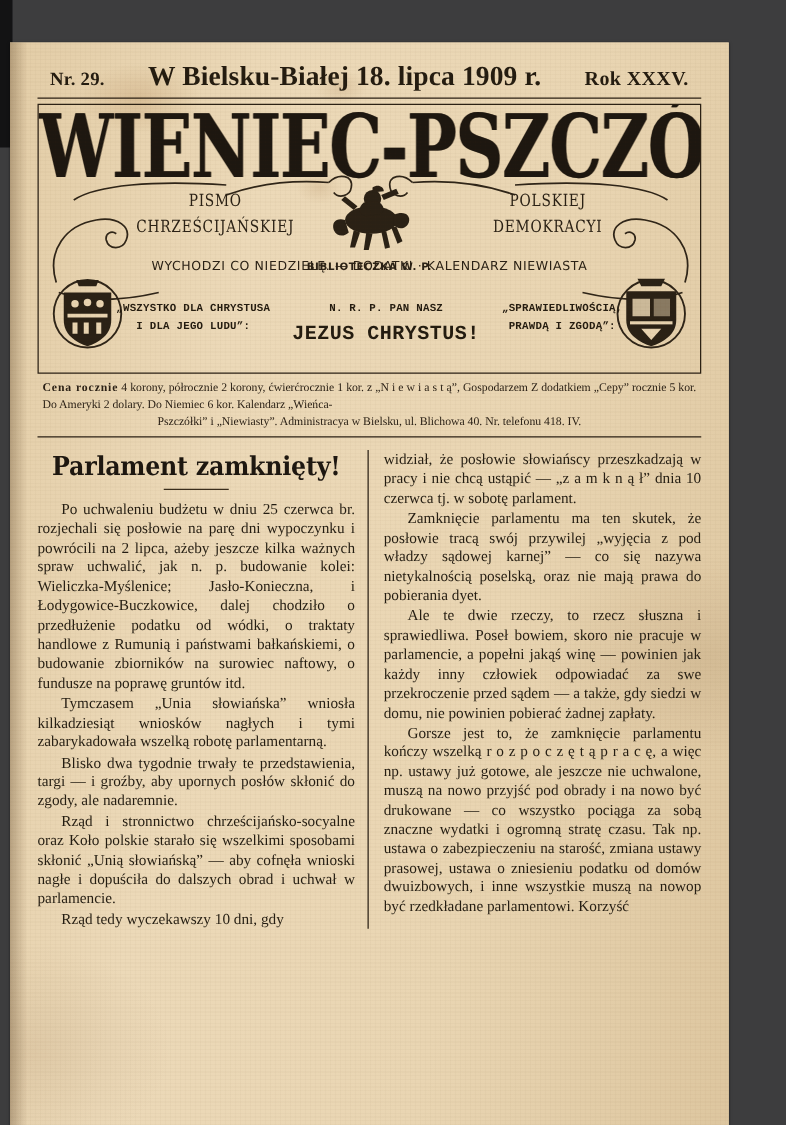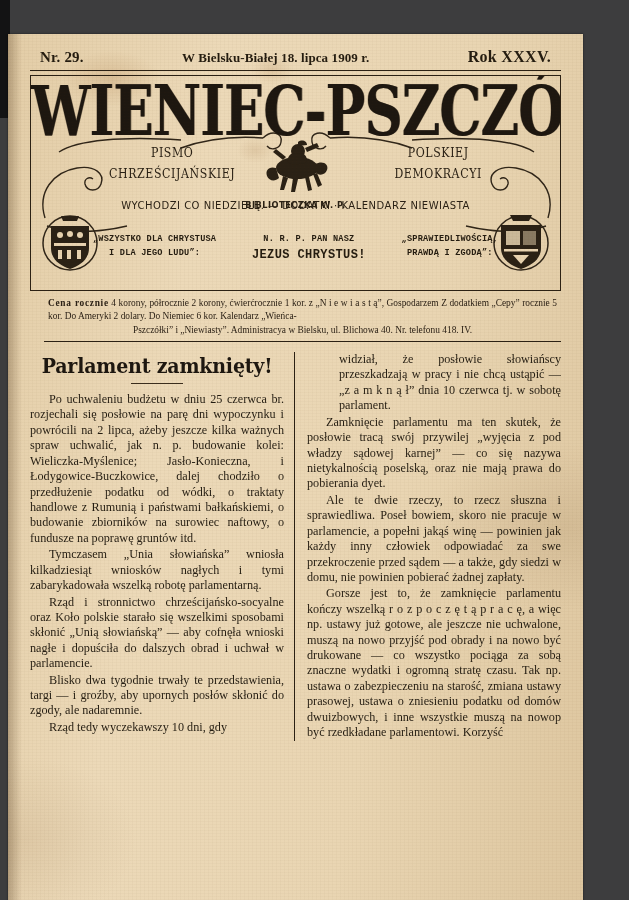--- a/index.html
+++ b/index.html
@@ -67,21 +67,21 @@
 
   
   .issueline {
     display: flex;
     align-items: baseline;
     justify-content: space-between;
     padding: 0 10px 4px 10px;
     font-weight: bold;
   }
   .issue-nr   { font-size: 15px; letter-spacing: .2px; }
-  .issue-city { font-size: 13px; letter-spacing: .1px; }
+  .issue-city { font-size: 22px; letter-spacing: .1px; }
   .issue-year { font-size: 16px; letter-spacing: .3px; }
   .rule-top { border-top: 1.6px solid #2b2114; margin-bottom: 4px; }
 
   
   .masthead {
     position: relative;
     border: 1.3px solid #2b2114;
     height: 214px;
     overflow: hidden;
   }
@@ -137,38 +137,37 @@
     display: flex; justify-content: space-between;
     padding: 0 62px;
     font-family: Liberation Mono, monospace;
     font-weight: bold;
     font-size: 8.6px;
     letter-spacing: .2px;
     color: #241c10;
   }
   .mottos .m { text-align: center; line-height: 1.65; }
   .mottos .m span { display: block; white-space: nowrap; }
-  .jezus { font-size: 12px; letter-spacing: .4px; }
+  .jezus { font-size: 16px; letter-spacing: .4px; }
 
   .crest { position: absolute; width: 62px; height: 62px; }
   .crest.left  { left: 8px;  top: 134px; }
   .crest.right { right: 8px; top: 134px; }
 
   .flourish { position: absolute; pointer-events: none; }
 
   
   .price {
     margin-top: 3px;
     padding: 3px 4px 4px 4px;
     border-bottom: 1.4px solid #2b2114;
     font-size: 9.4px;
     line-height: 1.42;
     text-align: justify;
     color: #2b2116;
-    margin-left: 14px;
   }
   .price b { letter-spacing: .7px; }
   .price .ctr { display: block; text-align: center; }
 
   
   .cols {
     margin-top: 10px;
     display: flex;
     gap: 1px;
   }
@@ -195,21 +194,21 @@
   p.body {
     margin: 0 0 0 0;
     font-size: 12.2px;
     line-height: 1.265;
     text-align: justify;
     text-indent: 19px;
     color: #241d12;
     hyphens: manual;
   }
   p.body + p.body { margin-top: 1px; }
-  .col.right p.body:first-child { text-indent: 0; margin-left: 32px; }
+  .col.right p.body:first-child { text-indent: 0; }
 </style>
 </head>
 <body>
 
 <div id="scan">
 
   <div id="sheet">
     <div id="gutter"></div>
 
     <div class="inner">
@@ -320,22 +319,22 @@
         <span class="ctr">Pszczółki” i „Niewiasty”. Administracya w Bielsku, ul. Blichowa 40. Nr. telefonu 418. IV.</span>
       </div>
 
       <div class="cols">
 
         <div class="col left">
           <div class="headline">Parlament zamknięty!</div>
           <div class="hr-short"></div>
           <p class="body">Po uchwaleniu budżetu w dniu 25 czerwca br. rozjechali się posłowie na parę dni wypoczynku i powrócili na 2 lipca, ażeby jeszcze kilka ważnych spraw uchwalić, jak n. p. budowanie kolei: Wieliczka-Myślenice; Jasło-Konieczna, i Łodygowice-Buczkowice, dalej chodziło o przedłużenie podatku od wódki, o traktaty handlowe z Rumunią i państwami bałkańskiemi, o budowanie zbiorników na surowiec naftowy, o fundusze na poprawę gruntów itd.</p>
           <p class="body">Tymczasem „Unia słowiańska” wniosła kilkadziesiąt wniosków nagłych i tymi zabarykadowała wszelką robotę parlamentarną.</p>
+          <p class="body">Blisko dwa tygodnie trwały te przedstawienia, targi — i groźby, aby upornych posłów skłonić do zgody, ale nadaremnie.</p>
           <p class="body">Rząd i stronnictwo chrześcijańsko-socyalne oraz Koło polskie starało się wszelkimi sposobami skłonić „Unią słowiańską” — aby cofnęła wnioski nagłe i dopuściła do dalszych obrad i uchwał w parlamencie.</p>
-          <p class="body">Blisko dwa tygodnie trwały te przedstawienia, targi — i groźby, aby upornych posłów skłonić do zgody, ale nadaremnie.</p>
           <p class="body">Rząd tedy wyczekawszy 10 dni, gdy</p>
         </div>
 
         <div class="col right">
           <p class="body">widział, że posłowie słowiańscy przeszkadzają w pracy i nie chcą ustąpić — „z a m k n ą ł” dnia 10 czerwca tj. w sobotę parlament.</p>
           <p class="body">Zamknięcie parlamentu ma ten skutek, że posłowie tracą swój przywilej „wyjęcia z pod władzy sądowej karnej” — co się nazywa nietykalnością poselską, oraz nie mają prawa do pobierania dyet.</p>
           <p class="body">Ale te dwie rzeczy, to rzecz słuszna i sprawiedliwa. Poseł bowiem, skoro nie pracuje w parlamencie, a popełni jakąś winę — powinien jak każdy inny człowiek odpowiadać za swe przekroczenie przed sądem — a także, gdy siedzi w domu, nie powinien pobierać żadnej zapłaty.</p>
           <p class="body">Gorsze jest to, że zamknięcie parlamentu kończy wszelką r o z p o c z ę t ą  p r a c ę, a więc np. ustawy już gotowe, ale jeszcze nie uchwalone, muszą na nowo przyjść pod obrady i na nowo być drukowane — co wszystko pociąga za sobą znaczne wydatki i ogromną stratę czasu. Tak np. ustawa o zabezpieczeniu na starość, zmiana ustawy prasowej, ustawa o zniesieniu podatku od domów dwuizbowych, i inne wszystkie muszą na nowop być rzedkładane parlamentowi. Korzyść</p>
         </div>
 

